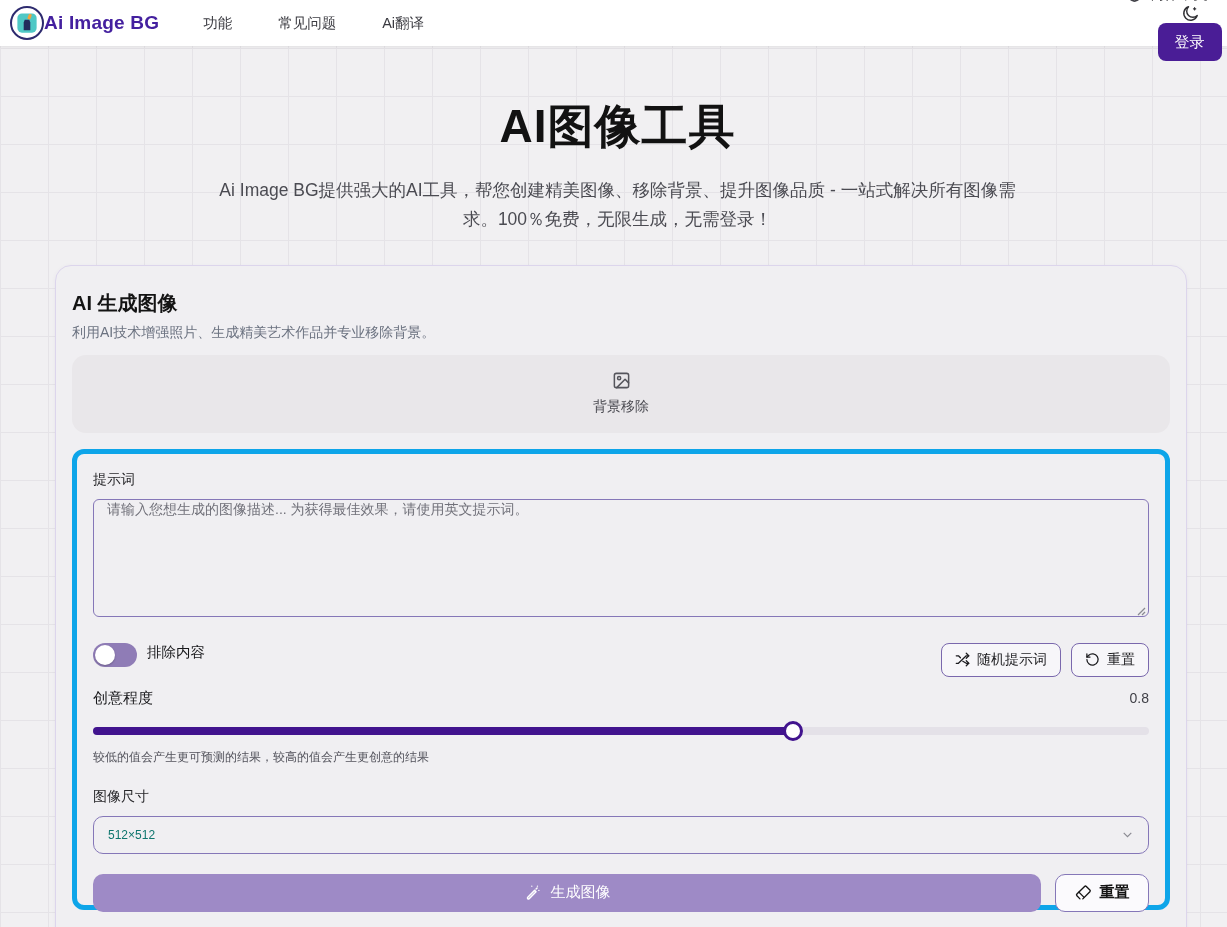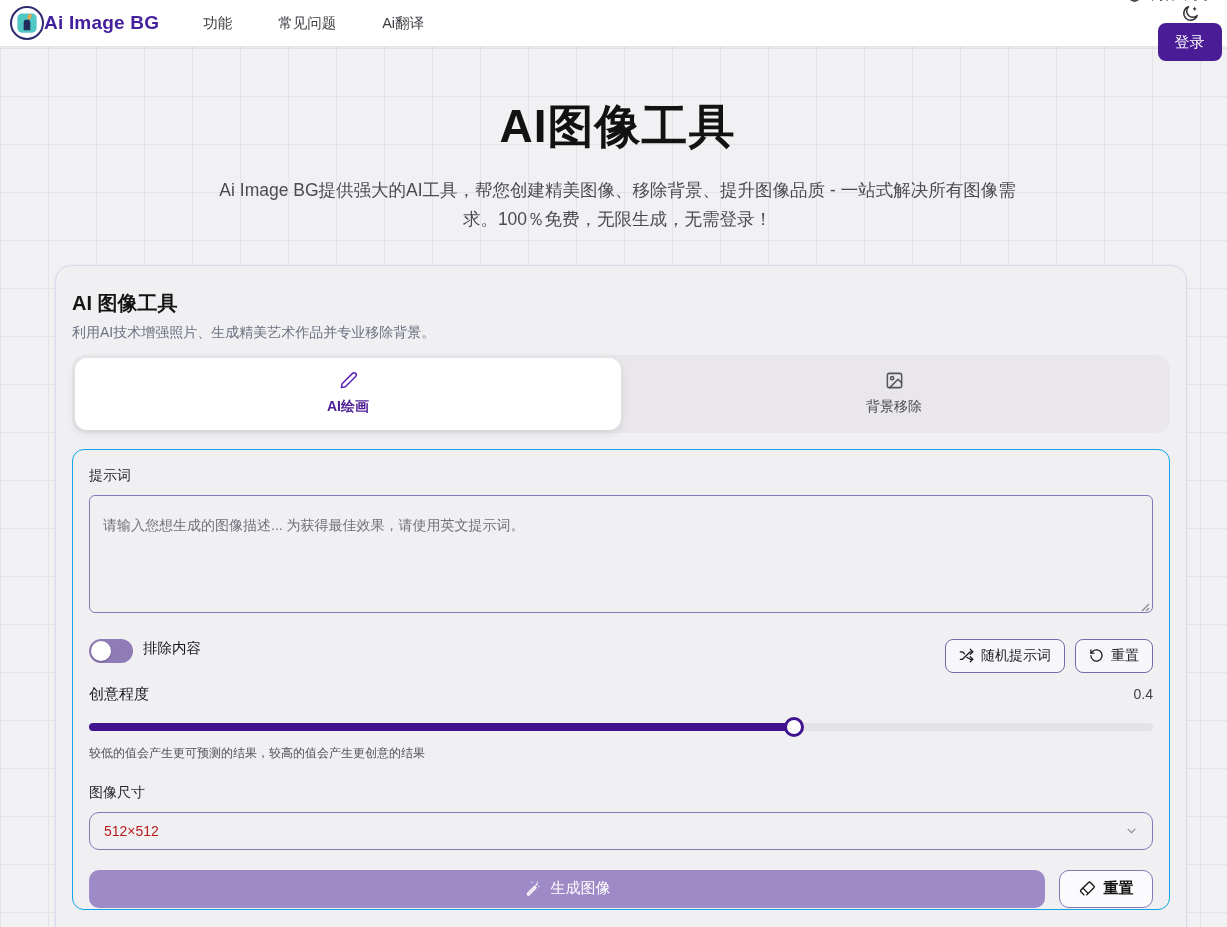--- a/index.html
+++ b/index.html
@@ -62,28 +62,28 @@
   .tab {
     flex: 1; display: flex; flex-direction: column; align-items: center;
     justify-content: center; gap: 8px; cursor: pointer; border-radius: 12px;
   }
   .tab .tab-label { font-size: 14px; color: #4b4b52; }
   .tab.active { background: #fff; box-shadow: 0 3px 10px rgba(30,20,60,.10); }
   .tab.active .tab-label { color: #4c1d95; font-weight: 700; }
 
   
   .panel {
-    margin-top: 16px; border: 1px solid #0ea5e9; border-radius: 12px;
+    margin-top: 16px; border: 5px solid #0ea5e9; border-radius: 12px;
     padding: 16px; height: 461px;
   }
   .field-label { font-size: 14px; color: #27272a; }
   .prompt-wrap { position: relative; margin-top: 10px; }
   textarea.prompt {
     width: 100%; height: 118px; resize: none; border: 1.5px solid #8577b8;
-    border-radius: 6px; background: transparent; padding: 21px 13px;
+    border-radius: 6px; background: transparent; padding: 1px 13px;
     font-size: 14px; font-family: inherit; color: #111; outline: none;
   }
   textarea.prompt::placeholder { color: #71717a; }
   .resize-grip { position: absolute; right: 3px; bottom: 5px; pointer-events: none; }
 
   .row-toggle { margin-top: 22px; display: flex; align-items: flex-start; }
   .toggle {
     width: 44px; height: 24px; border-radius: 12px; background: #8f7cb6;
     position: relative; cursor: pointer; flex: none;
   }
@@ -116,22 +116,22 @@
   }
   .slider .knob {
     position: absolute; top: 0; width: 20px; height: 20px; border-radius: 50%;
     background: #fff; border: 3px solid #41138e;
   }
   .hint { margin-top: 8px; font-size: 12px; color: #52525b; }
 
   .size-label { display: block; margin-top: 22px; }
   .select {
     margin-top: 10px; height: 38px; border: 1.5px solid #8577b8; border-radius: 10px;
-    display: flex; align-items: center; padding: 0 14px; font-size: 14px;
-    color: #b91c1c; cursor: pointer; background: transparent;
+    display: flex; align-items: center; padding: 0 14px; font-size: 12px;
+    color: #0f766e; cursor: pointer; background: transparent;
   }
   .select .chev { margin-left: auto; }
 
   .row-actions { margin-top: 20px; display: flex; gap: 14px; }
   .generate-btn {
     flex: 1; height: 38px; border: none; border-radius: 10px; background: #9e8ac6;
     color: #fff; font-size: 15px; display: flex; align-items: center;
     justify-content: center; gap: 10px; cursor: pointer; font-family: inherit;
   }
   .reset2-btn {
@@ -191,32 +191,24 @@
     <button class="login-btn">登录</button>
   </div>
 </header>
 
 <section class="hero">
   <h1 class="hero-title">AI图像工具</h1>
   <p class="hero-sub">Ai Image BG提供强大的AI工具，帮您创建精美图像、移除背景、提升图像品质 - 一站式解决所有图像需求。100％免费，无限生成，无需登录！</p>
 </section>
 
 <main class="card">
-  <h2 class="card-title">AI 图像工具</h2>
+  <h2 class="card-title">AI 生成图像</h2>
   <p class="card-sub">利用AI技术增强照片、生成精美艺术作品并专业移除背景。</p>
 
   <div class="tabbar">
-    <div class="tab active">
-      <span>
-        <svg width="19" height="19" viewBox="0 0 24 24" fill="none" stroke="#5b21b6" stroke-width="1.9" stroke-linecap="round" stroke-linejoin="round">
-          <path d="M17 3 a2.7 2.7 0 0 1 4 4 L8 20 l-5 1 1-5 Z"></path>
-        </svg>
-      </span>
-      <span class="tab-label">AI绘画</span>
-    </div>
     <div class="tab">
       <span>
         <svg width="19" height="19" viewBox="0 0 24 24" fill="none" stroke="#55555c" stroke-width="1.9" stroke-linecap="round" stroke-linejoin="round">
           <rect x="3" y="3" width="18" height="18" rx="2.5"></rect>
           <circle cx="9" cy="9" r="2"></circle>
           <path d="M21 15 l-4.5-4.5 L6 21"></path>
         </svg>
       </span>
       <span class="tab-label">背景移除</span>
     </div>
@@ -257,21 +249,21 @@
             <path d="M3 12 a9 9 0 1 0 2.6-6.4 L3 8"></path>
             <polyline points="3 3 3 8 8 8"></polyline>
           </svg>
         </span>
         <span>重置</span>
       </button>
     </div>
 
     <div class="row-creativity">
       <span class="creativity-label">创意程度</span>
-      <span class="creativity-value">0.4</span>
+      <span class="creativity-value">0.8</span>
     </div>
     <div class="slider">
       <div class="track"></div>
       <div class="fill" style="width: 66.3%;"></div>
       <div class="knob" style="left: calc(66.3% - 10px);"></div>
     </div>
     <p class="hint">较低的值会产生更可预测的结果，较高的值会产生更创意的结果</p>
 
     <label class="field-label size-label">图像尺寸</label>
     <div class="select">

